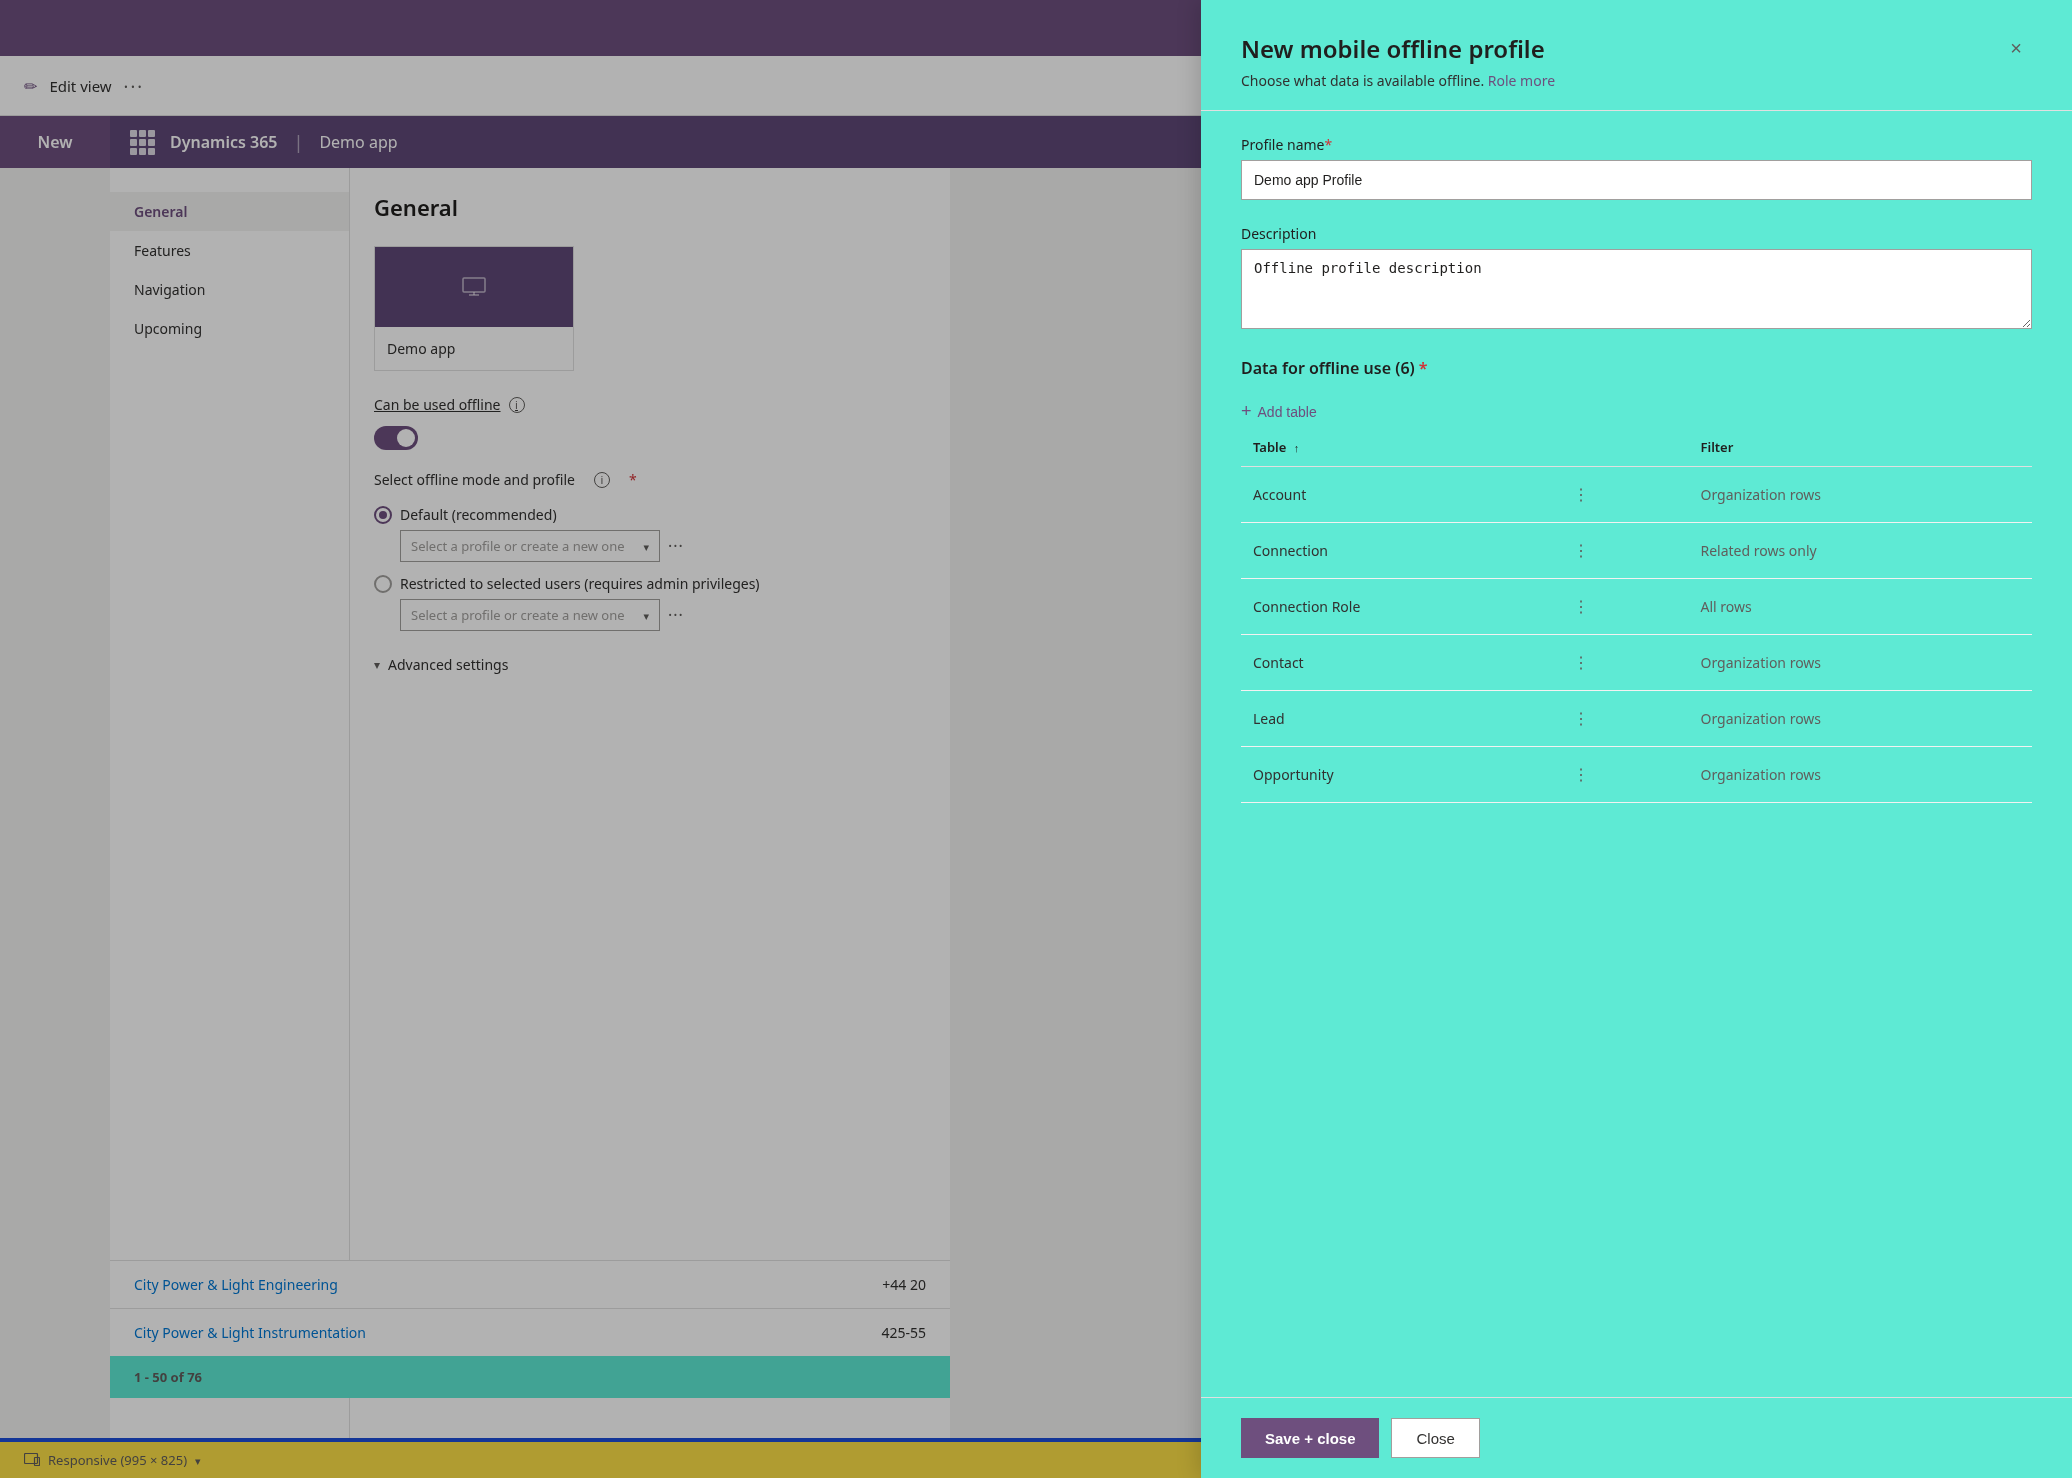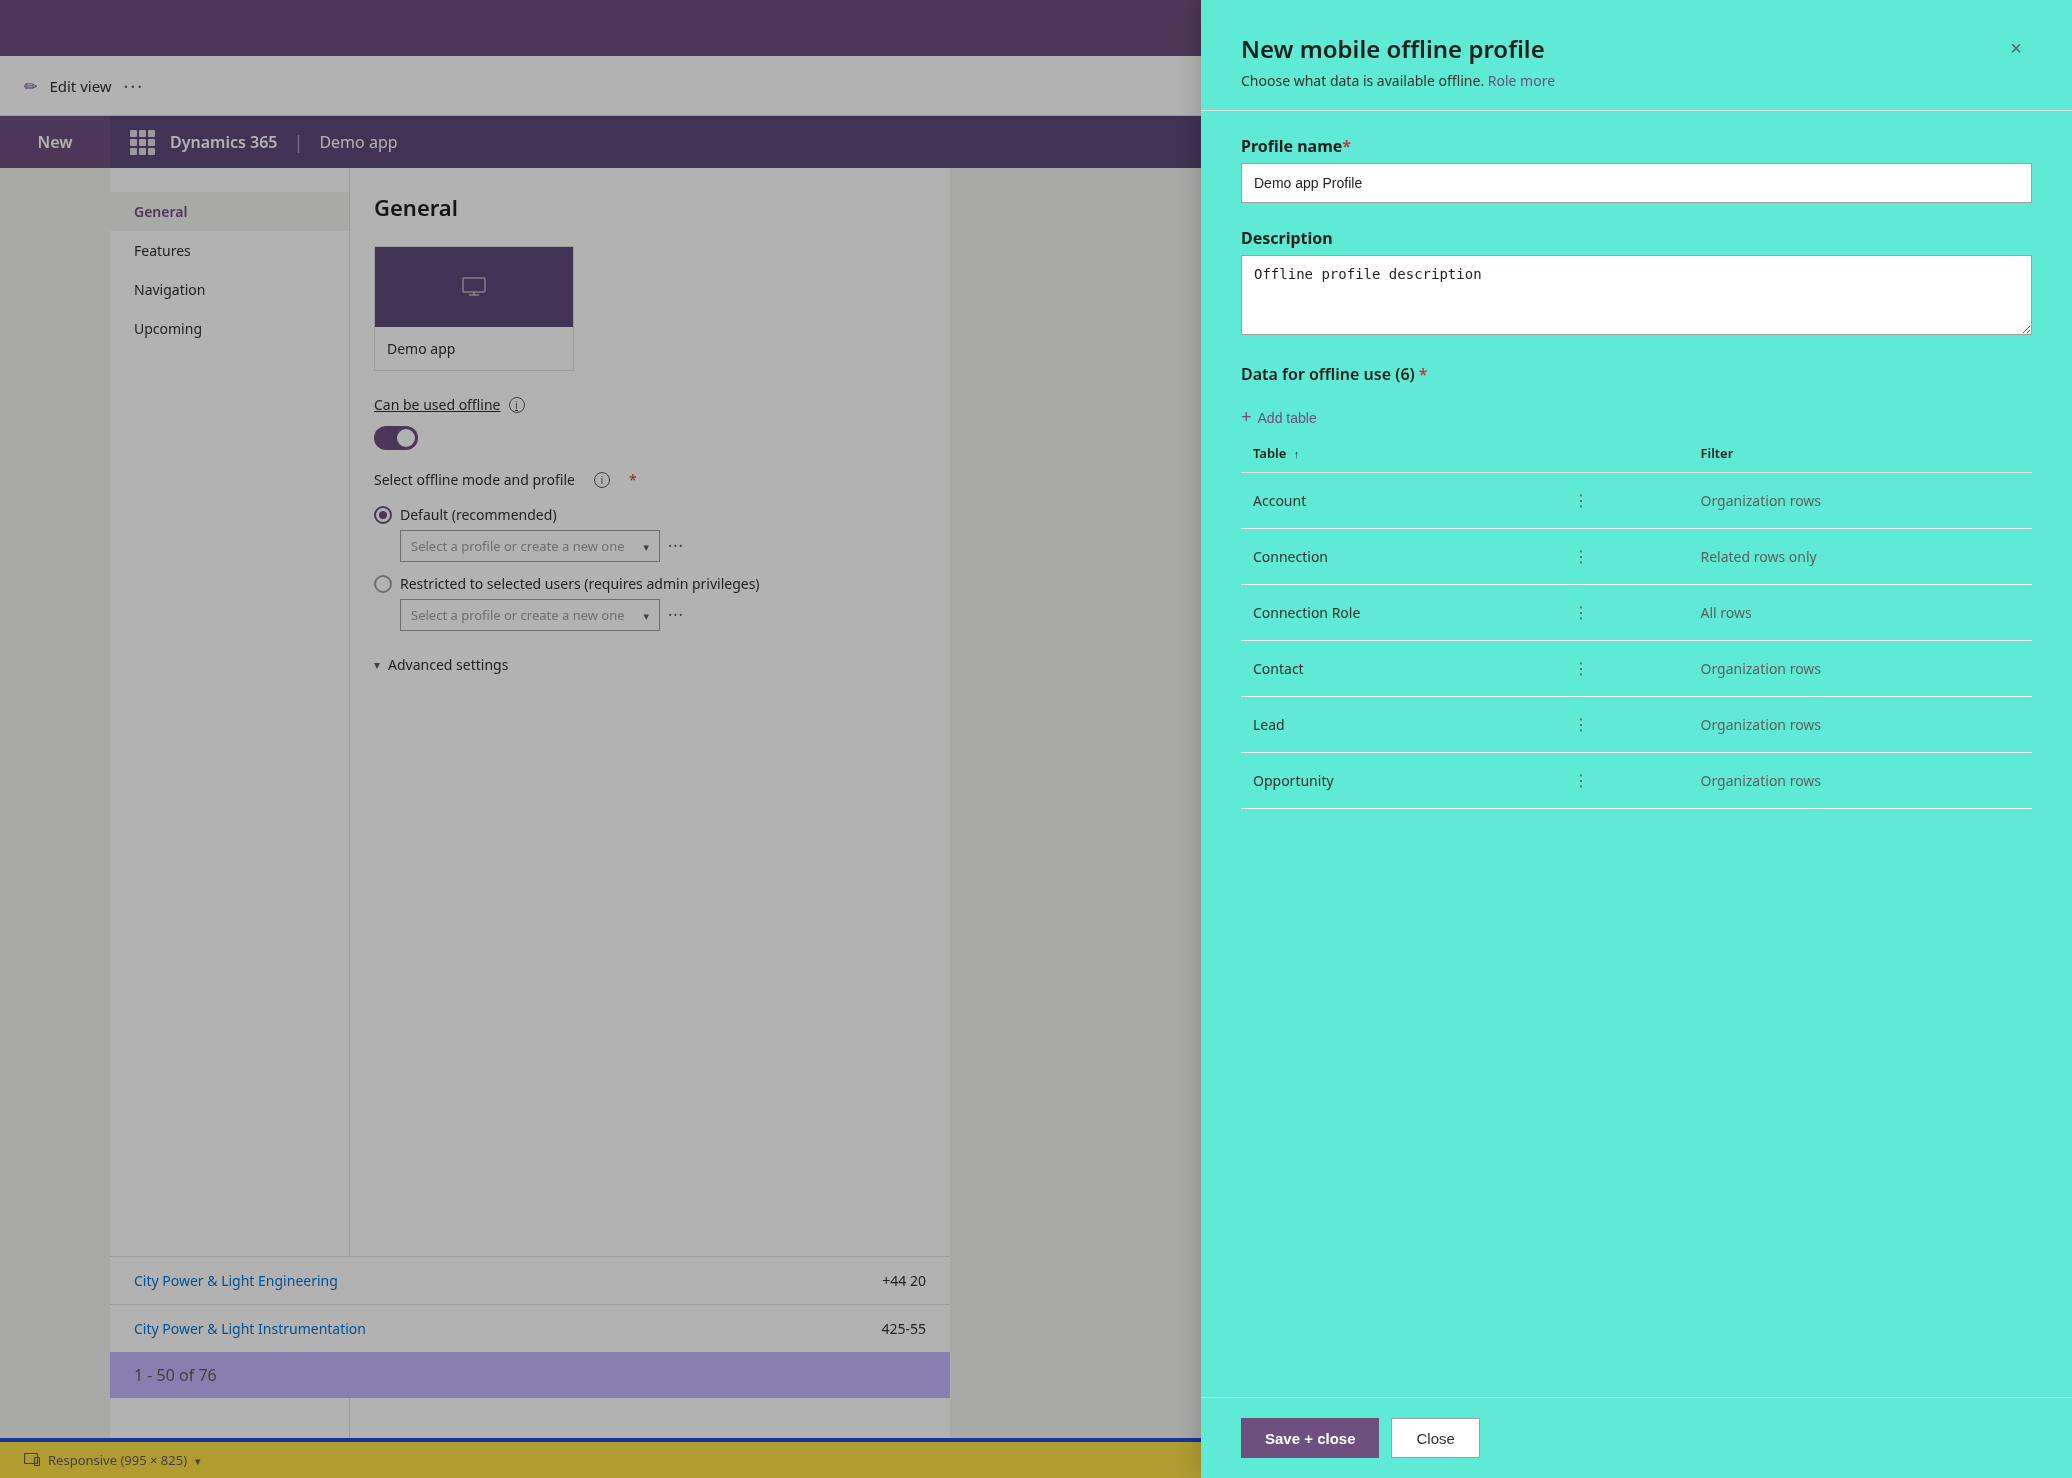--- a/index.html
+++ b/index.html
@@ -359,23 +359,24 @@
       cursor: pointer;
     }
 
     .data-row-phone {
       color: #323130;
       font-size: 14px;
     }
 
     .pagination {
       padding: 12px 24px;
-      background: #c4b5fd;
-      font-size: 16px;
-      color: #605e5c;
+      background: #5eead4;
+      font-size: 13px;
+      color: #605e5c;
+      font-weight: bold;
     }
 
     
     .bottom-bar {
       position: absolute;
       bottom: 0;
       left: 0;
       right: 0;
       height: 40px;
       background: #fde047;
@@ -455,22 +456,22 @@
       flex: 1;
       padding: 24px 40px;
       overflow-y: auto;
     }
 
     .form-field {
       margin-bottom: 24px;
     }
 
     .form-label {
-      font-size: 16px;
-      font-weight: 700;
+      font-size: 14px;
+      font-weight: 400;
       color: #201f1e;
       margin-bottom: 6px;
       display: flex;
       align-items: center;
     }
 
     .form-input {
       width: 100%;
       height: 40px;
       border: 1px solid #a19f9d;

